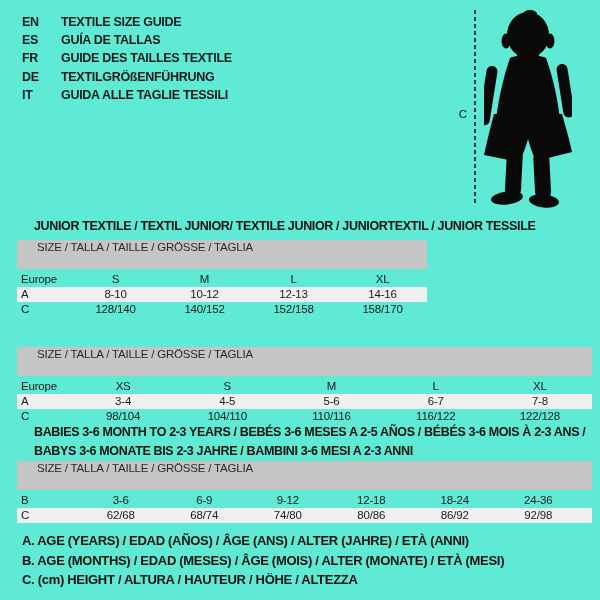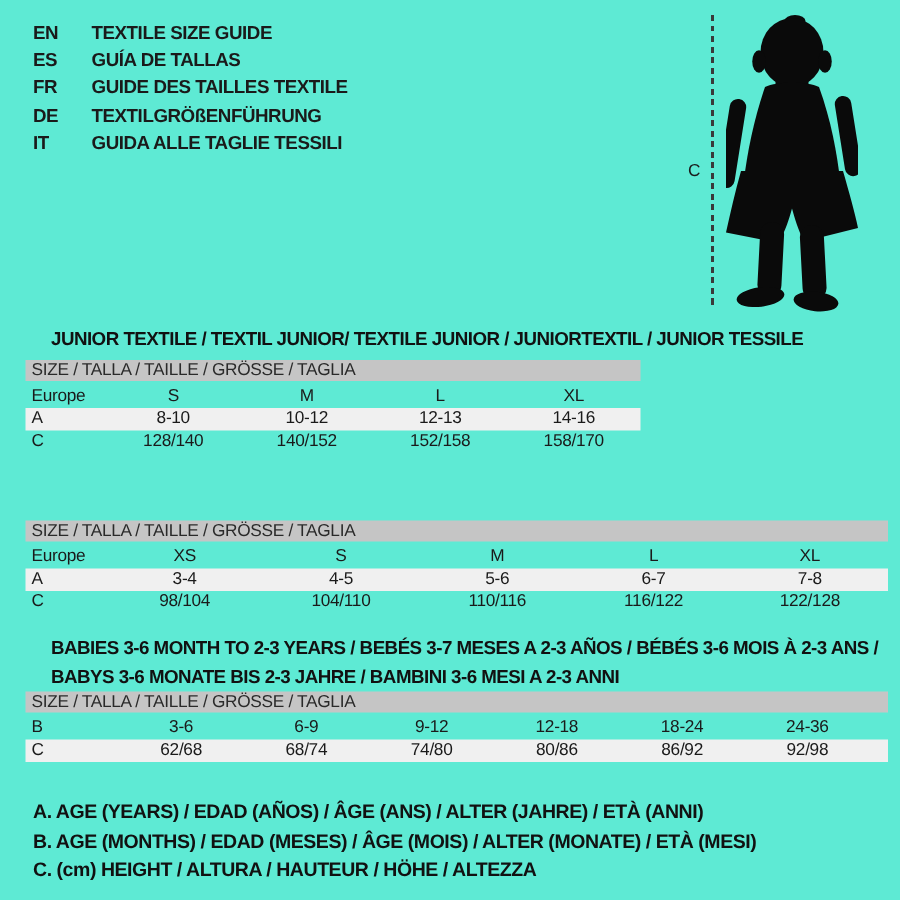--- a/index.html
+++ b/index.html
@@ -32,22 +32,22 @@
   .section-title {
     position: absolute; left: 34px;
     font-weight: 700; font-size: 12.5px; line-height: 19px;
     letter-spacing: -0.35px; white-space: nowrap; color: #111;
   }
   .subscript { font-size: 9px; position: relative; top: 2px; }
 
   
   .size-table { position: absolute; left: 17px; }
   .t-bar {
-    height: 14px; line-height: 14px; background: #c5c5c5;
-    font-size: 11.5px; padding-left: 4px; color: #2a2a2a;
+    height: 29px; line-height: 14px; background: #c5c5c5;
+    font-size: 11.5px; padding-left: 20px; color: #2a2a2a;
     letter-spacing: -0.2px; margin-bottom: 3px; white-space: nowrap;
   }
   .t-row { display: flex; height: 15px; line-height: 15px; font-size: 11.5px; letter-spacing: -0.2px; }
   .t-row.shade { background: #f0f0f0; }
   .t-label { flex: 0 0 50px; width: 50px; padding-left: 4px; }
   .t-cell { flex: 1 1 0; text-align: center; }
   .babies-rows .t-label { flex: 0 0 58px; width: 58px; }
   .babies-rows.t-row { padding-right: 12px; }
 
   
@@ -150,21 +150,21 @@
       <span class="t-label">C</span>
       <span class="t-cell">98/104</span>
       <span class="t-cell">104/110</span>
       <span class="t-cell">110/116</span>
       <span class="t-cell">116/122</span>
       <span class="t-cell">122/128</span>
     </div>
   </div>
 
   <div class="section-title" style="top:423px">
-    <div>BABIES 3-6 MONTH TO 2-3 YEARS / BEBÉS 3-7 MESES A 2-3 AÑOS / BÉBÉS 3-6 MOIS À 2-3 ANS /</div>
+    <div>BABIES 3-6 MONTH TO 2-3 YEARS / BEBÉS 3-6 MESES A 2-5 AÑOS / BÉBÉS 3-6 MOIS À 2-3 ANS /</div>
     <div>BABYS 3-6 MONATE BIS 2-3 JAHRE / BAMBINI 3-6 MESI A 2-3 ANNI</div>
   </div>
   <div class="size-table" style="top:461px; width:575px">
     <div class="t-bar">SIZE / TALLA / TAILLE / GRÖSSE / TAGLIA</div>
     <div class="t-row babies-rows">
       <span class="t-label">B</span>
       <span class="t-cell">3-6</span>
       <span class="t-cell">6-9</span>
       <span class="t-cell">9-12</span>
       <span class="t-cell">12-18</span>

